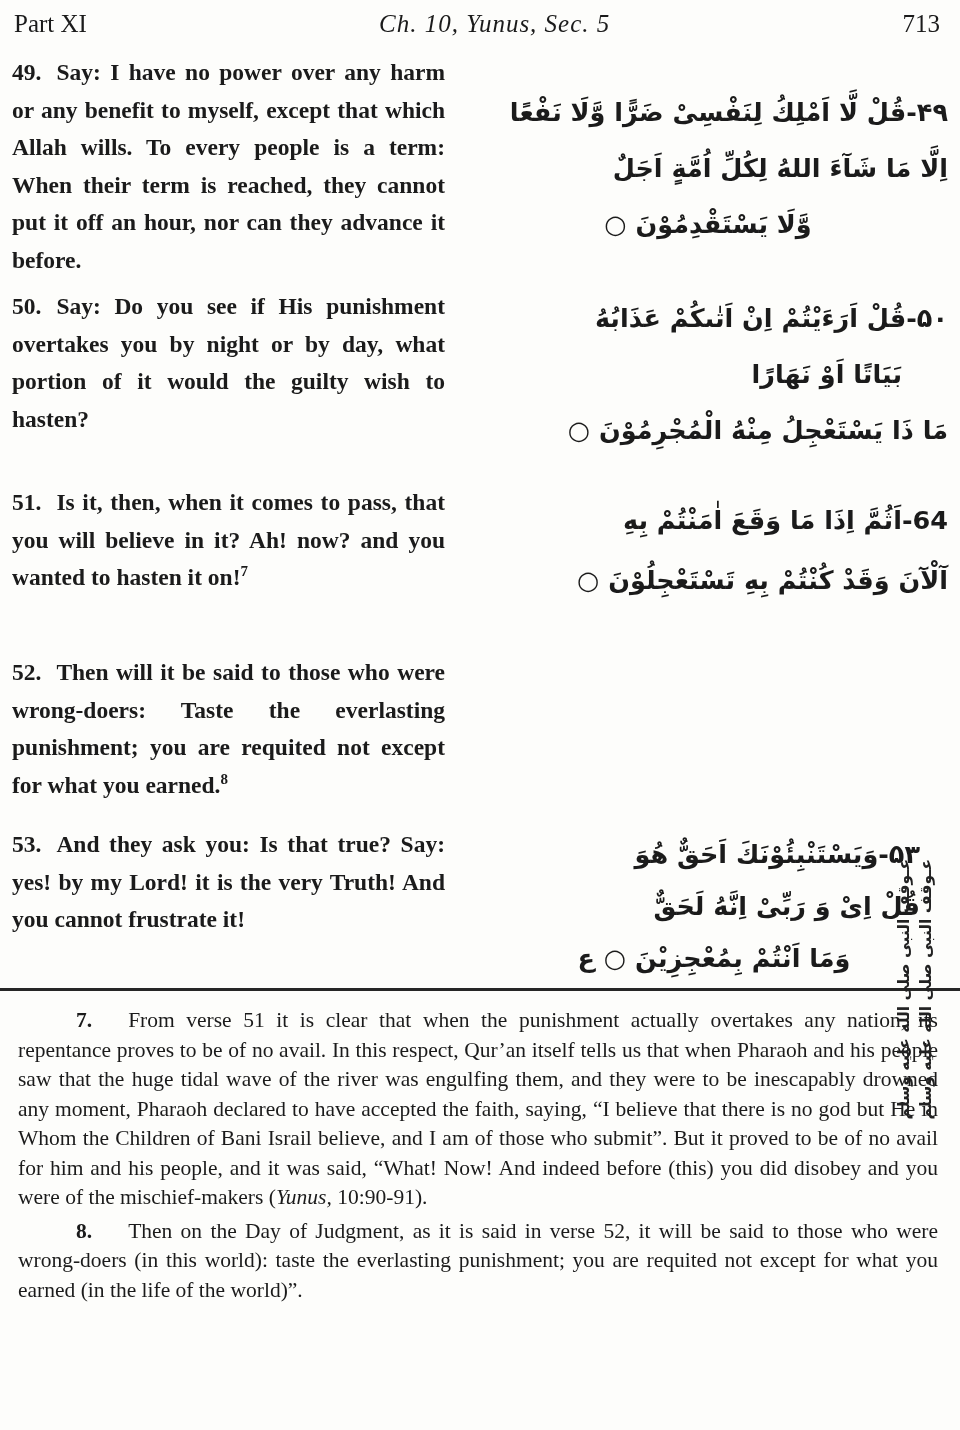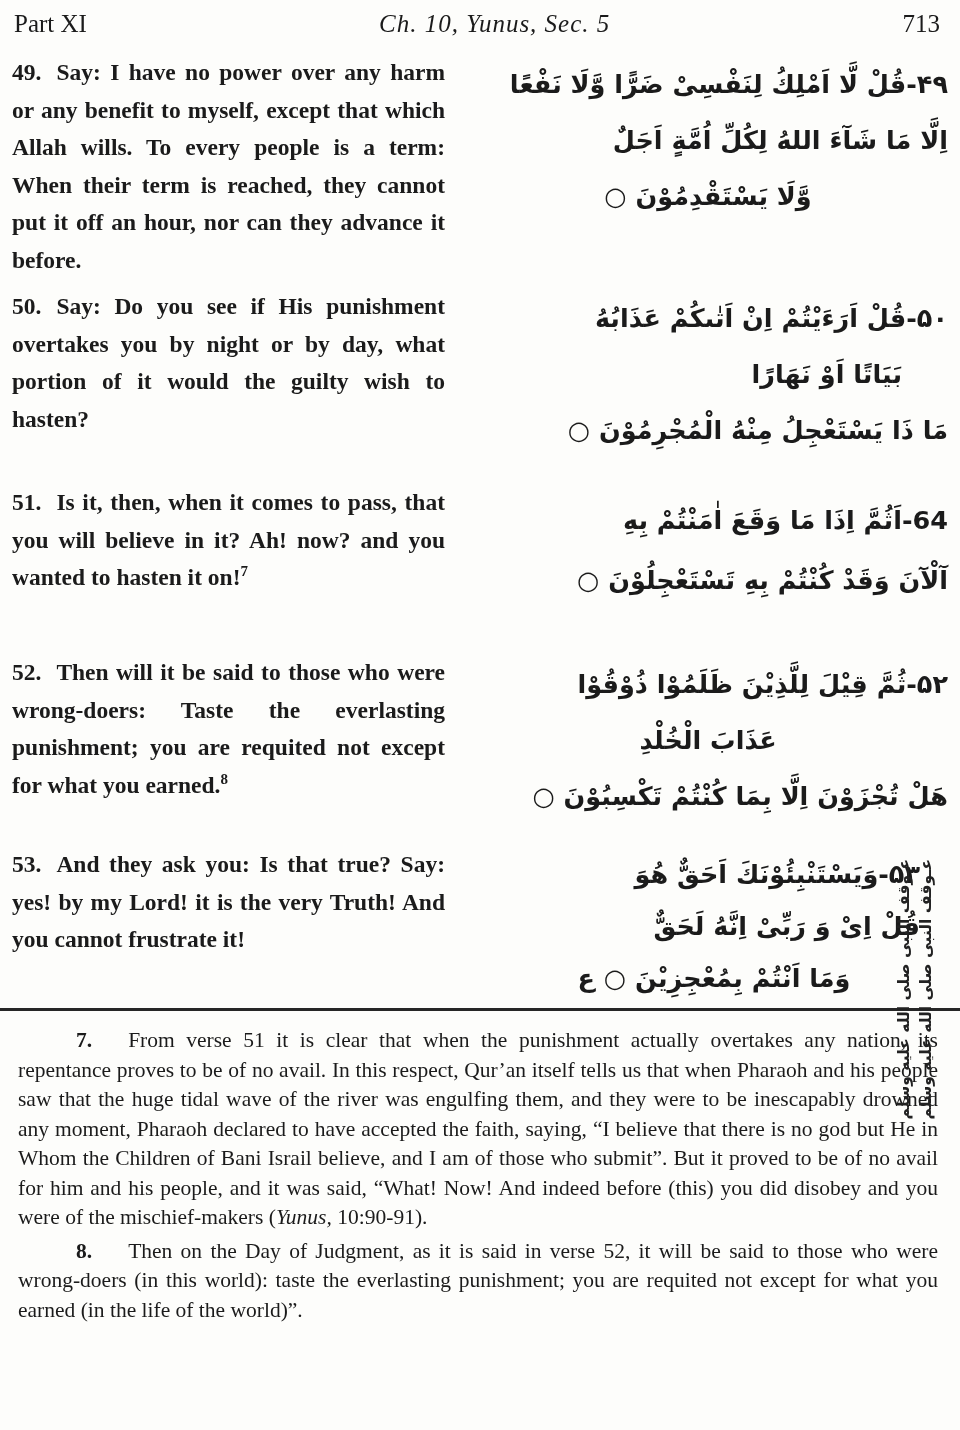--- a/index.html
+++ b/index.html
@@ -15,21 +15,21 @@
   .hdr {
     display: flex; justify-content: space-between; align-items: baseline;
     font-family: "Liberation Serif", serif;
     font-size: 25px; padding: 4px 8px 0 2px; text-align: center;
   }
   .hdr .center { font-style: italic; letter-spacing: 1px; }
 
   
   .content { margin-top: 16px; }
   .vrow { display: flex; justify-content: space-between; align-items: flex-start; }
-  .r1 { margin-top: 10px; }
+  .r1 { margin-top: 10px; align-items: center; }
   .r2 { margin-top: 9px; }
   .r3 { margin-top: 26px; }
   .r4 { margin-top: 44px; }
   .r5 { margin-top: 22px; }
 
   .v-en {
     width: 433px;
     font-family: "Liberation Serif", serif;
     font-weight: bold;
     font-size: 23.5px;
@@ -125,25 +125,20 @@
     <div class="vrow r3">
       <div class="v-en"><span class="v-num">51.</span><span>Is it, then, when it comes to pass, that you will believe in it? Ah! now? and you wanted to hasten it on!</span><sup>7</sup></div>
       <div class="v-ar">
         <div class="ar-line">64-اَثُمَّ اِذَا مَا وَقَعَ اٰمَنْتُمْ بِهِ</div>
         <div class="ar-line">آلْآنَ وَقَدْ كُنْتُمْ بِهِ تَسْتَعْجِلُوْنَ ○</div>
       </div>
     </div>
 
     <div class="vrow r4">
       <div class="v-en"><span class="v-num">52.</span><span>Then will it be said to those who were wrong-doers: Taste the everlasting punishment; you are requited not except for what you earned.</span><sup>8</sup></div>
-      <div class="v-ar">
-        <div class="ar-line">۵۲-ثُمَّ قِيْلَ لِلَّذِيْنَ ظَلَمُوْا ذُوْقُوْا</div>
-        <div class="ar-line center">عَذَابَ الْخُلْدِ</div>
-        <div class="ar-line">هَلْ تُجْزَوْنَ اِلَّا بِمَا كُنْتُمْ تَكْسِبُوْنَ ○</div>
-      </div>
     </div>
 
     <div class="vrow r5">
       <div class="v-en"><span class="v-num">53.</span><span>And they ask you: Is that true? Say: yes! by my Lord! it is the very Truth! And you cannot frustrate it!</span><sup></sup></div>
       <div class="v-ar">
         <div class="ar-line">۵۳-وَيَسْتَنْبِئُوْنَكَ اَحَقٌّ هُوَ</div>
         <div class="ar-line">قُلْ اِىْ وَ رَبِّىْ اِنَّهُ لَحَقٌّ</div>
         <div class="ar-line center">وَمَا اَنْتُمْ بِمُعْجِزِيْنَ ○ ع</div>
       </div>
     </div>

